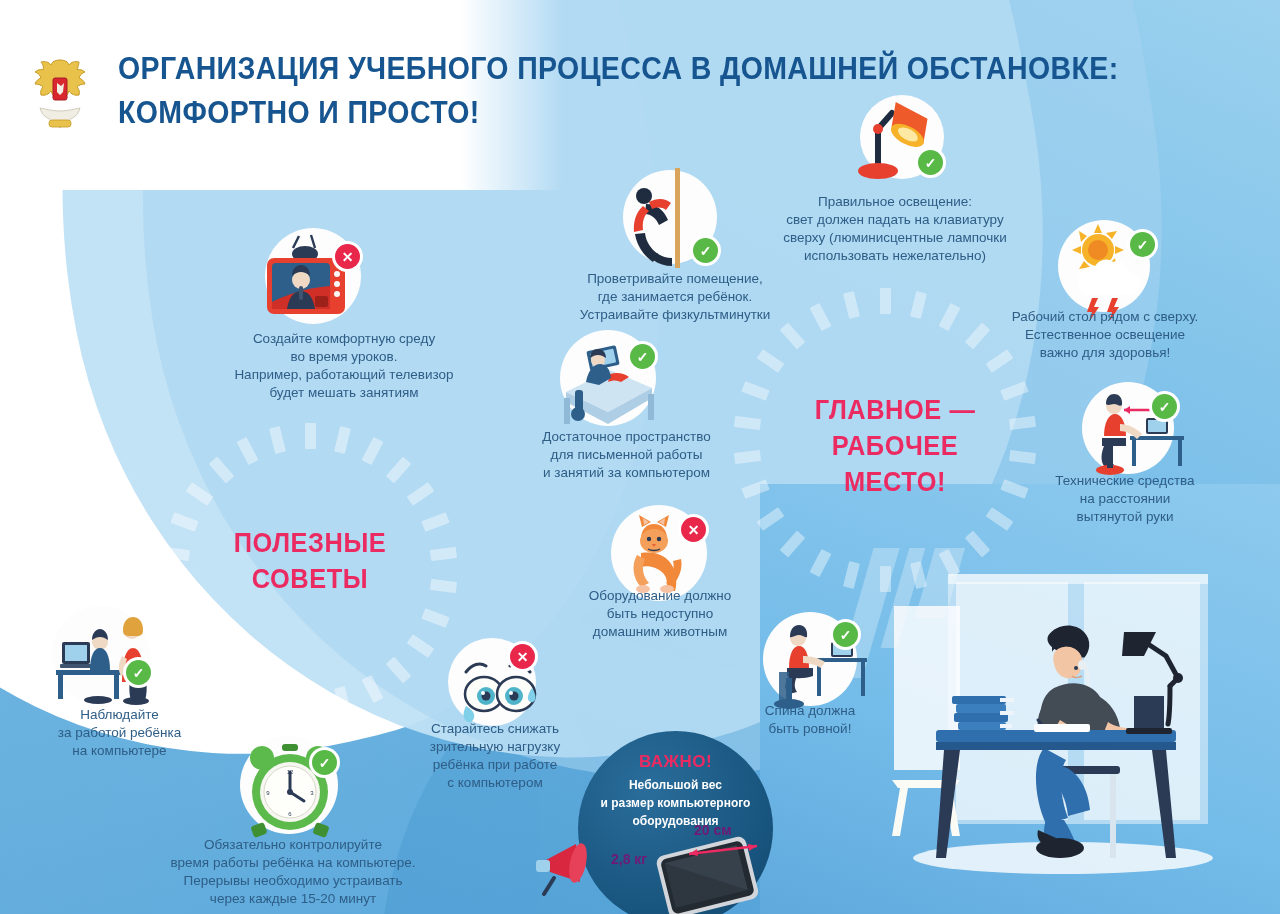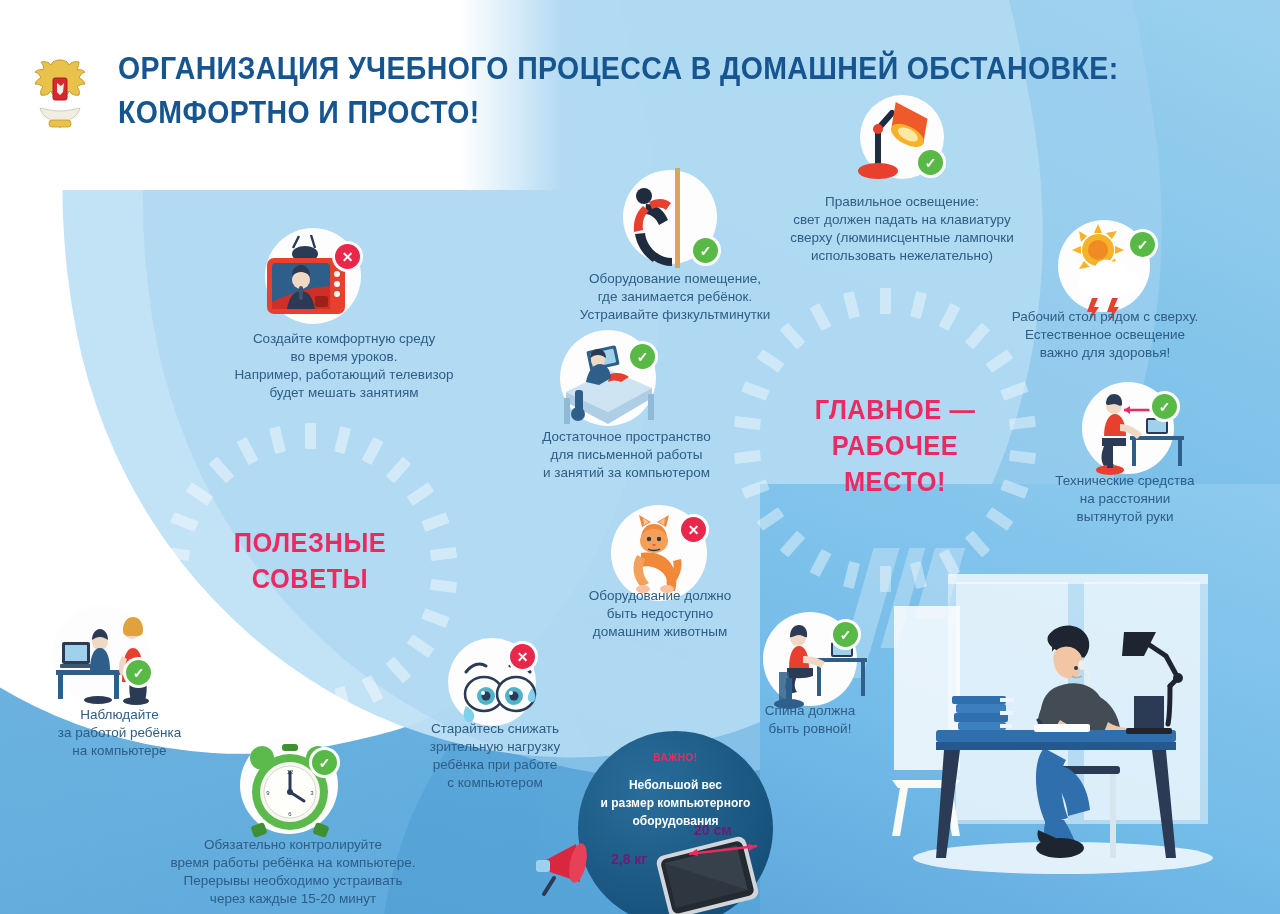--- a/index.html
+++ b/index.html
@@ -69,21 +69,21 @@
     display:flex;align-items:center;justify-content:center;
     font-size:14px;font-weight:bold;color:#fff;box-shadow:0 0 0 3px #fff;}
   .badge.ok{background:#58b947;}
   .badge.no{background:#e8274b;}
 
   
   .important{position:absolute;left:578px;top:731px;width:195px;height:195px;
     border-radius:50%;background:#1d5b86;
     background:radial-gradient(circle at 35% 30%,#2a6d9b 0%,#17537c 70%,#124265 100%);}
   .important .imp-label{position:absolute;left:0;right:0;top:21px;text-align:center;
-    color:#ec2a62;font-weight:bold;font-size:10px;letter-spacing:.5px;
+    color:#ec2a62;font-weight:bold;font-size:17px;letter-spacing:.5px;
     font-family:"Liberation Sans Narrow","Liberation Sans",sans-serif;}
   .important .imp-text{position:absolute;left:8px;right:8px;top:45px;text-align:center;
     color:#ffffff;font-weight:bold;font-size:12px;line-height:18px;}
   .dim-label{position:absolute;color:#701a75;font-weight:bold;font-size:14px;}
 
   .svgbox{position:absolute;}
 </style>
 </head>
 <body>
 
@@ -214,39 +214,39 @@
     <svg class="svgbox" viewBox="0 0 110 110" style="left:68px;top:-6px;width:110px;height:110px;">
       <rect x="62" y="4" width="5" height="100" fill="#d9a45c"></rect>
       <circle cx="31" cy="32" r="8" fill="#1f2c3f"></circle>
       <path d="M33 40c10 0 18 6 22 16l-9 5c-3-7-8-11-14-11z" fill="#1f2c3f"></path>
       <path d="M30 42c-7 6-10 16-9 26l9-2c-1-8 1-15 6-19z" fill="#e7402f"></path>
       <path d="M22 70c2 12 9 22 18 28l5-8c-7-5-12-12-13-21z" fill="#1f2c3f"></path>
       <path d="M40 96c6 4 12 6 19 6v-8c-6 0-11-2-15-5z" fill="#1f2c3f"></path>
       <path d="M36 38c8-4 16-4 22 1l-5 7c-4-3-9-3-14-1z" fill="#e7402f"></path>
     </svg>
     <div class="badge ok" style="left:148px;top:68px;">✓</div>
-    <div class="cap" style="position:absolute;left:0;top:100px;width:260px;white-space:pre-line;">Оборудование помещение,
+    <div class="cap" style="position:absolute;left:0;top:100px;width:260px;white-space:pre-line;">Проветривайте помещение,
 где занимается ребёнок.
 Устраивайте физкультминутки</div>
   </div>
 
   <div class="tip" style="left:750px;top:95px;width:290px;">
     <div class="bubble" style="left:110px;top:0;width:84px;height:84px;"></div>
     <svg class="svgbox" viewBox="0 0 120 100" style="left:90px;top:-4px;width:120px;height:100px;">
       <path d="M38 80 L38 38 L52 22" stroke="#1f2c3f" stroke-width="6" fill="none" stroke-linecap="round"></path>
       <ellipse cx="38" cy="80" rx="20" ry="8" fill="#e7402f"></ellipse>
       <g transform="rotate(28 66 30)">
         <path d="M48 18h36l8 24H56z" fill="#ef5a2b"></path>
         <ellipse cx="74" cy="42" rx="18" ry="9" fill="#f6b32a"></ellipse>
         <ellipse cx="74" cy="41" rx="11" ry="5.5" fill="#fde8a4"></ellipse>
       </g>
       <circle cx="38" cy="38" r="5" fill="#e7402f"></circle>
     </svg>
     <div class="badge ok" style="left:168px;top:55px;">✓</div>
-    <div class="cap" style="position:absolute;left:7px;top:98px;width:290px;white-space:pre-line;">Правильное освещение:
+    <div class="cap" style="position:absolute;left:0;top:98px;width:290px;white-space:pre-line;">Правильное освещение:
 свет должен падать на клавиатуру
 сверху (люминисцентные лампочки
 использовать нежелательно)</div>
   </div>
 
   <div class="tip" style="left:990px;top:220px;width:230px;">
     <div class="bubble" style="left:68px;top:0;width:92px;height:92px;"></div>
     <svg class="svgbox" viewBox="0 0 120 100" style="left:58px;top:0;width:120px;height:100px;">
       <g fill="#f6b32a">
         <circle cx="50" cy="30" r="16"></circle>

